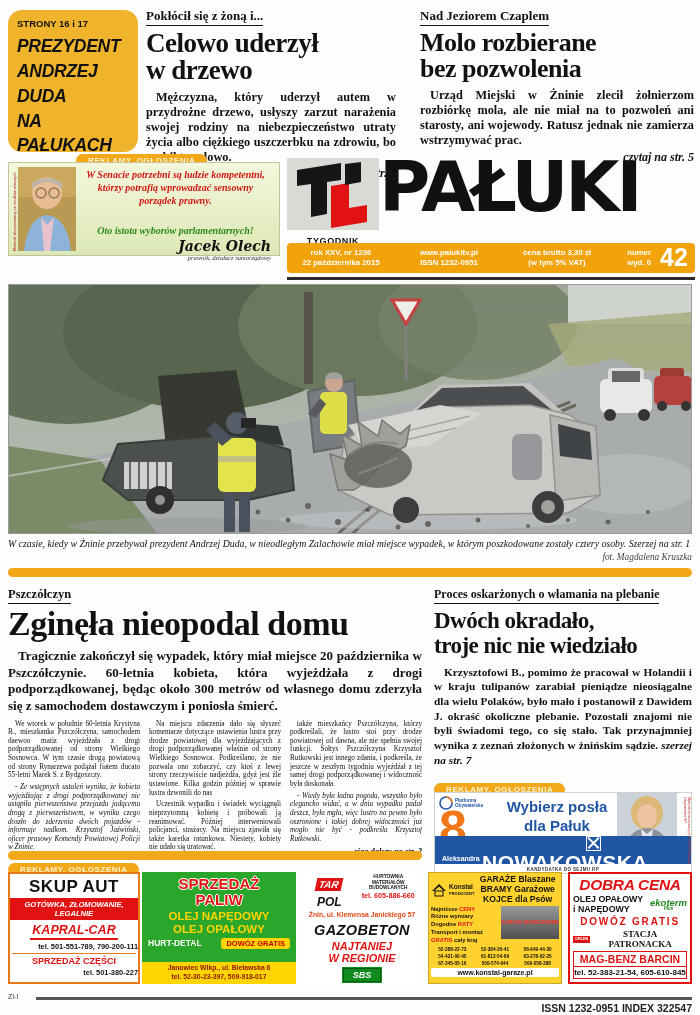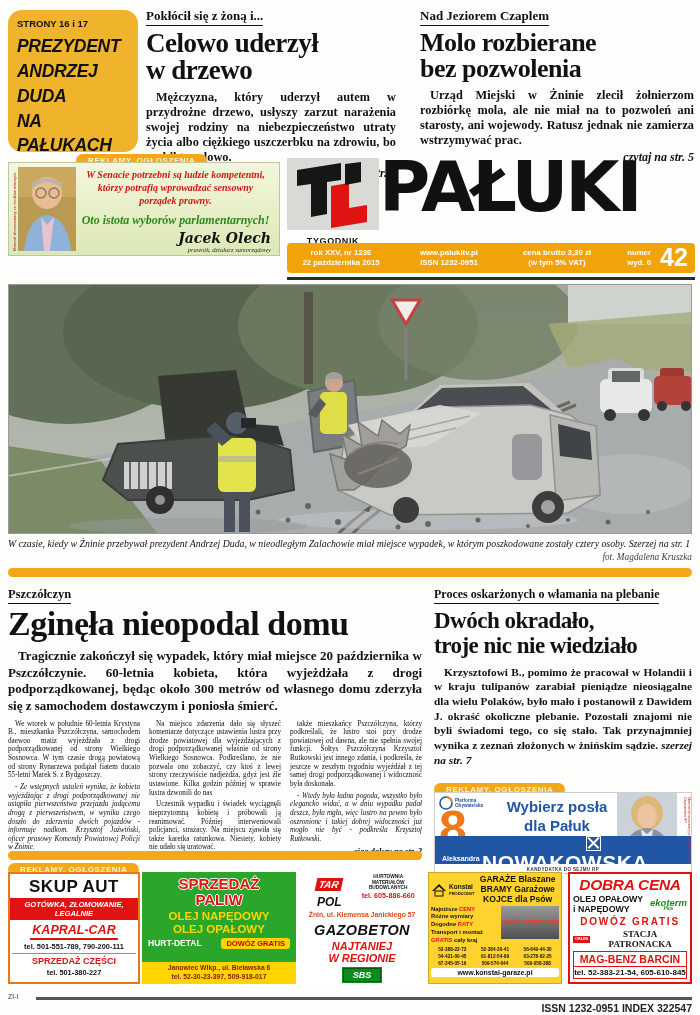--- a/index.html
+++ b/index.html
@@ -22,21 +22,21 @@
   .badge{background:#f2a818;color:#fff3cf;font-family:"Liberation Sans",sans-serif;font-weight:bold;
          font-size:8px;letter-spacing:.6px;border-radius:8px;padding:2px 12px;display:inline-block;white-space:nowrap;}
   .ybar{background:#f2a818;border-radius:5px;height:9px;}
 
   
   .olech{left:8px;top:162px;width:272px;height:94px;background:linear-gradient(#f4f7dc,#dcE8b6);border:1px solid #c3c39c;
          box-sizing:border-box;display:flex;padding:4px;}
   .olech .vnote{writing-mode:vertical-rl;transform:rotate(180deg);font-family:"Liberation Sans",sans-serif;font-size:4px;color:#b01818;line-height:1;margin-right:1px;}
   .olech .txt{flex:1;padding:1px 4px;text-align:center;}
   .olech .main{color:#d01515;font-weight:bold;font-style:italic;font-size:10px;line-height:1.3;}
-  .olech .sub{color:#2a8a1a;font-weight:bold;font-style:italic;font-size:12px;margin-top:6px;}
+  .olech .sub{color:#2a8a1a;font-weight:bold;font-style:italic;font-size:10px;margin-top:18px;}
   .olech .sig{font-family:"DejaVu Serif",serif;font-style:italic;font-weight:bold;font-size:14px;text-align:right;margin-top:2px;}
   .olech .sigsub{font-style:italic;font-size:6.5px;color:#333;text-align:right;}
 
   
   .tagline{font-family:"Liberation Sans",sans-serif;font-weight:800;font-size:9px;letter-spacing:.6px;margin-top:2px;}
   .wordmark{font-family:"DejaVu Sans",sans-serif;font-weight:800;font-size:70px;letter-spacing:-3px;line-height:1;}
   .infobar{left:287px;top:243px;width:408px;height:30px;background:#f2a30a;border-radius:4px;display:flex;align-items:center;
            font-family:"Liberation Sans",sans-serif;color:#fff;font-weight:bold;font-size:7.8px;line-height:1.25;}
   .infobar .cell{padding:0 6px;text-align:center;flex:1;}
   .infobar .num{flex:0 0 34px;text-align:right;padding-right:2px;}
@@ -70,21 +70,21 @@
   .nowa .cand{position:absolute;left:0;bottom:1px;width:100%;text-align:center;font-size:4.5px;font-weight:bold;color:#333;letter-spacing:.4px;}
   .nowa .vnote2{position:absolute;right:0px;top:4px;writing-mode:vertical-rl;font-size:3.5px;color:#c03030;}
   .nowa .avatar{position:absolute;right:14px;top:0;}
 
   
   .ad{position:absolute;top:872px;height:112px;box-sizing:border-box;font-family:"Liberation Sans",sans-serif;overflow:hidden;}
   .skup{left:8px;width:132px;background:#fff;border:2px solid #e87818;padding:3px 0;text-align:center;}
   .skup .t{font-size:17px;font-weight:800;letter-spacing:.5px;}
   .skup .band{background:#e01212;color:#fff;font-size:7.6px;font-weight:800;font-style:italic;padding:2px 1px;line-height:1.2;margin-top:1px;}
   .skup .kapral{color:#e01212;font-weight:800;font-style:italic;font-size:12.5px;margin-top:3px;border-bottom:2px solid #e01212;display:inline-block;padding:0 2px 1px;}
-  .skup .tel{font-size:7.4px;font-weight:800;margin-top:2px;}
+  .skup .tel{font-size:7.4px;font-weight:800;margin-top:2px;text-align:right;}
   .skup .hr{height:1px;background:#e87818;margin:2px 2px;}
   .skup .parts{color:#e01212;font-weight:800;font-size:9px;}
   .skup .city{color:#8a8a8a;font-weight:800;font-size:9.5px;letter-spacing:.4px;margin-top:2px;}
 
   .paliwa{left:142px;width:154px;background:#2aa62a;text-align:center;padding:4px 4px 0;}
   .paliwa .t1{color:#e01212;font-weight:800;font-size:15px;line-height:1.05;
               text-shadow:-1px 0 #fff,1px 0 #fff,0 -1px #fff,0 1px #fff;}
   .paliwa .t3{color:#ffd400;font-weight:800;font-size:11.5px;line-height:1.15;margin-top:2px;}
   .paliwa .row{display:flex;justify-content:space-between;align-items:center;margin-top:2px;padding:0 2px;}
   .paliwa .t5{color:#fff;font-weight:800;font-size:8.5px;}

